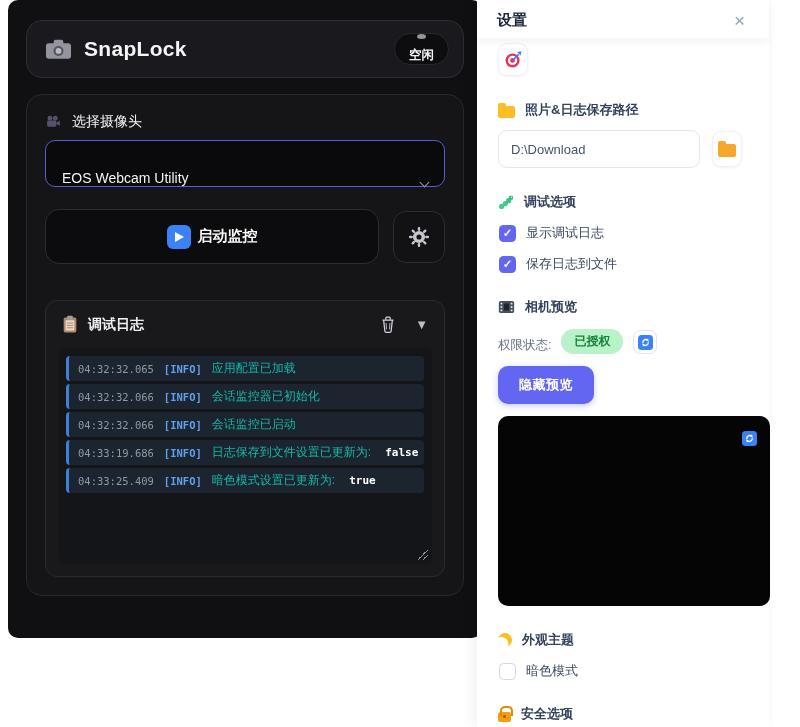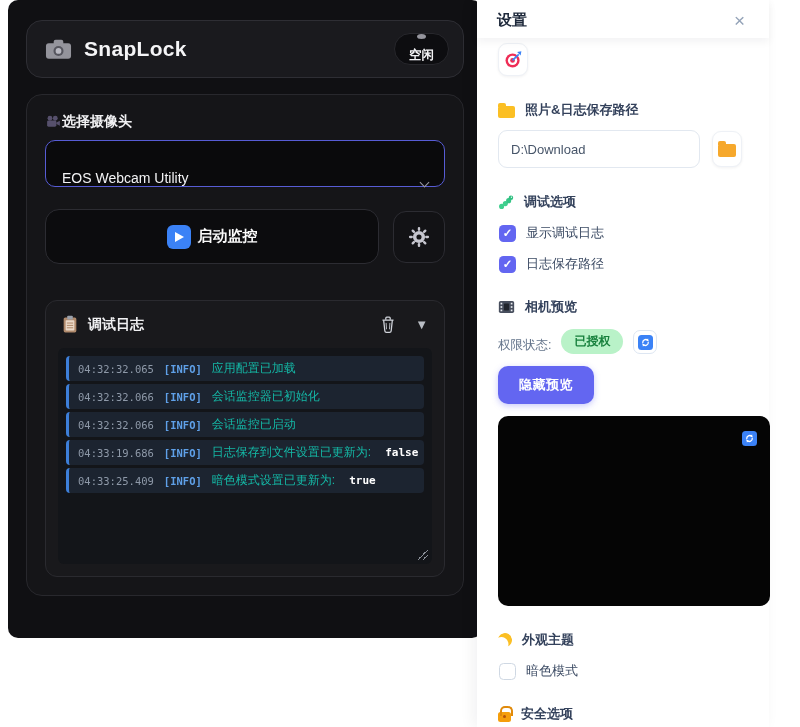--- a/index.html
+++ b/index.html
@@ -14,22 +14,22 @@
     padding:0 14px 0 18px; }
   .app-title { color:#f5f5f7; font-size:21px; font-weight:700; margin-left:12px; letter-spacing:.3px; }
   .status-pill { margin-left:auto; display:flex; align-items:center; gap:8px;
     height:32px; padding:0 14px; border-radius:16px; background:#0d0d10;
     border:1px solid #27272c;flex-direction:column; }
   .status-dot { width:9px; height:9px; border-radius:50%; background:#95959d; }
   .status-text { color:#f2f2f4; font-size:12.5px; font-weight:700; }
 
   .main-card { margin:16px 18px 0; background:#151518; border:1px solid #28282d;
     border-radius:16px; padding:18px; }
-  .sec-label { display:flex; align-items:center; color:#f0f0f2;
-    font-size:14px; font-weight:700; }
+  .sec-label { display:flex; align-items:center; gap:10px; color:#f0f0f2;
+    font-size:14px; font-weight:400; }
   .camera-select { margin-top:9px; height:47px; background:#0a0a0c;
     border:1.6px solid #575cd5; border-radius:10px; display:flex; align-items:flex-end;
     justify-content:space-between; padding:0 16px; color:#f3f3f5; font-size:14px; cursor:pointer; }
   .chev { width:7px; height:7px; border-right:1.6px solid #9a9aa4;
     border-bottom:1.6px solid #9a9aa4; transform:rotate(45deg); margin-top:-4px; }
 
   .start-row { display:flex; gap:14px; margin-top:22px; align-items:center; }
   .start-btn { flex:1; height:55px; background:#0c0c0e; border:1px solid #2c2c32;
     border-radius:14px; display:flex; align-items:center; justify-content:center; gap:7px;
     cursor:pointer; }
@@ -298,21 +298,21 @@
         </svg>
       </span>
       <span>调试选项</span>
     </div>
     <div class="check-row">
       <span class="cb checked">✓</span>
       <span>显示调试日志</span>
     </div>
     <div class="check-row">
       <span class="cb checked">✓</span>
-      <span>日志保存路径</span>
+      <span>保存日志到文件</span>
     </div>
 
     <div class="sec-row">
       <span class="ic">
         <svg width="17" height="14" viewBox="0 0 20 16">
           <rect x="1" y="1" width="18" height="14" rx="2" fill="#474e5d"></rect>
           <rect x="3" y="3" width="2" height="2" fill="#e8ebf0"></rect>
           <rect x="3" y="7" width="2" height="2" fill="#e8ebf0"></rect>
           <rect x="3" y="11" width="2" height="2" fill="#e8ebf0"></rect>
           <rect x="15" y="3" width="2" height="2" fill="#e8ebf0"></rect>

